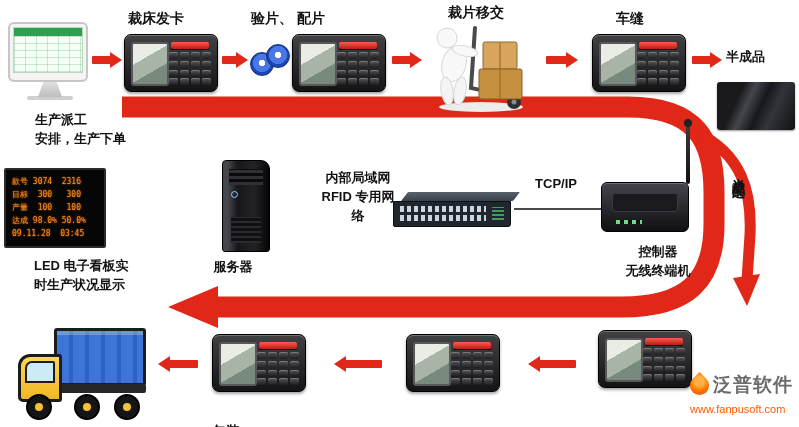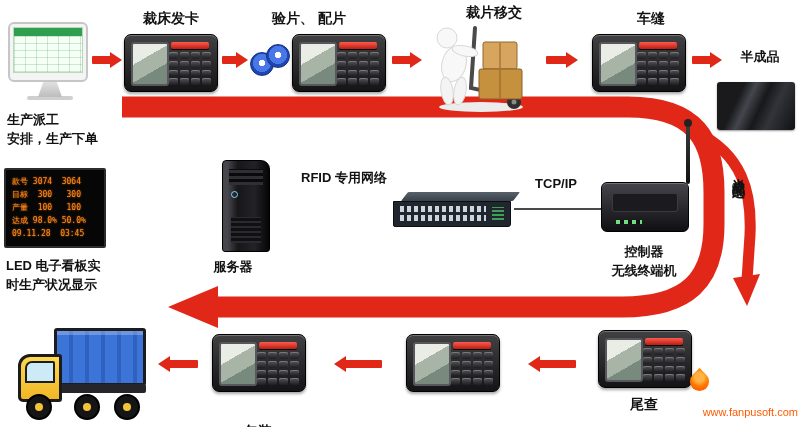--- a/index.html
+++ b/index.html
@@ -4,23 +4,23 @@
 <style>
   html,body { margin:0; padding:0; background:#fff; }
   body { --red:#e02718; --orange:#ff5a00; font-family:"Liberation Sans","DejaVu Sans",sans-serif; }
   .canvas { position:relative; width:799px; height:427px; background:#fff; overflow:hidden; }
 
   .swoosh { position:absolute; left:0; top:0; z-index:1; }
   .stroke-red { stroke:var(--red); fill:none; }
   .fill-red { fill:var(--red); }
 
   
-  .lbl { position:absolute; z-index:3; font-weight:bold; font-size:14px; color:#121212; text-align:center; }
+  .lbl { position:absolute; z-index:3; font-weight:bold; font-size:14px; color:#121212; }
   .cap { position:absolute; z-index:3; font-weight:bold; font-size:13px; color:#121212; }
-  .cap div, .lines div { line-height:19px; }
+  .cap div, .lines div { line-height:19px;margin-left:28px; }
   .center { text-align:center; }
   .vlabel { position:absolute; z-index:3; writing-mode:vertical-rl; font-weight:bold; font-size:13px; color:#121212; letter-spacing:2px; }
 
   
   .arrow { position:absolute; height:16px; z-index:2; }
   .arrow::before { content:""; position:absolute; top:4px; height:8px; background:var(--red); left:0; right:11px; border-radius:1px; }
   .arrow::after { content:""; position:absolute; top:0; right:0; width:0; height:0;
     border-top:8px solid transparent; border-bottom:8px solid transparent; border-left:12px solid var(--red); }
   .arrow.left::before { left:11px; right:0; }
   .arrow.left::after { right:auto; left:0; border-left:none; border-right:12px solid var(--red); }
@@ -103,21 +103,21 @@
   .truck .cab .window { position:absolute; left:4px; top:4px; width:26px; height:18px; background:#cdeaf7; border:2px solid #1c1c1c; border-radius:7px 2px 0 0; }
   .truck .wheel { position:absolute; bottom:0; width:26px; height:26px; background:#151515; border-radius:50%; border:2px solid #000; box-sizing:border-box; }
   .truck .wheel::after { content:""; position:absolute; inset:7px; background:#f3c43a; border-radius:50%; }
 
   
   .brand { position:absolute; z-index:3; width:108px; }
   .brand .row { display:flex; align-items:center; gap:4px; }
   .brand .icon { width:19px; height:19px; flex:0 0 auto; background:radial-gradient(circle at 35% 35%, #ffb347 0 25%, #ff7a00 50%, #ff3d00 100%);
     border-radius:0 50% 50% 50%; transform:rotate(45deg); }
   .brand .name { font-size:19px; font-weight:bold; color:#6c6c6c; letter-spacing:1px; }
-  .brand .url { font-size:11px; color:var(--orange); margin-top:15px; text-align:right; }
+  .brand .url { font-size:11px; color:var(--orange); margin-top:5px; text-align:left; }
 
   .netline { position:absolute; z-index:1; height:2px; background:#4a4a4a; }
 </style>
 </head>
 <body style="--red: #e02718; --orange: #ff5a00;">
 
 <div class="canvas">
 
   <svg class="swoosh" width="799" height="427" viewBox="0 0 799 427">
     <path class="stroke-red" stroke-width="21" d="M 122 107 L 628 107 C 696 107 714 140 714 192 L 714 224 C 714 280 688 307 622 307 L 216 307"></path>
@@ -242,37 +242,38 @@
         <i></i>
         <i></i>
       </span>
     </div>
 
   <div class="arrow" style="left:692px;top:52px;width:30px"></div>
   <div class="lbl" style="left:726px;top:48px;width:68px;font-size:13px">半成品</div>
   <div class="fabric" style="left:717px;top:82px"></div>
 
   <div class="led" style="left:4px;top:168px">
-      <div>款号 3074  3064</div>
+      <div>款号 3074  2316</div>
       <div>目标  300   300</div>
       <div>产量  100   100</div>
       <div>达成 98.0% 50.0%</div>
       <div>09.11.28  03:45</div>
     </div>
   <div class="cap lines" style="left:6px;top:256px">
       <div>LED 电子看板实</div>
       <div>时生产状况显示</div>
     </div>
 
   <div class="server" style="left:222px;top:160px">
     <div class="vents"></div>
   </div>
   <div class="cap center" style="left:200px;top:258px;width:66px">服务器</div>
 
   <div class="cap lines center" style="left:288px;top:168px;width:112px">
+      <div>内部局域网</div>
       <div>RFID 专用网络</div>
     </div>
 
   <div class="switch" style="left:393px;top:192px">
     <div class="topface"></div>
     <div class="front">
       <div class="ports"></div>
       <div class="ports second"></div>
       <div class="ledblock"></div>
     </div>
@@ -369,22 +370,22 @@
         <i></i>
         <i></i>
         <i></i>
         <i></i>
         <i></i>
         <i></i>
         <i></i>
         <i></i>
       </span>
     </div>
-  <div class="lbl" style="left:598px;top:396px;width:92px">尾查</div>
 
   <div class="brand" style="left:690px;top:372px">
     <div class="row">
       <div class="icon"></div>
+      <div class="name">泛普软件</div>
     </div>
     <div class="url">www.fanpusoft.com</div>
   </div>
 
 </div>
 
 </body></html>

